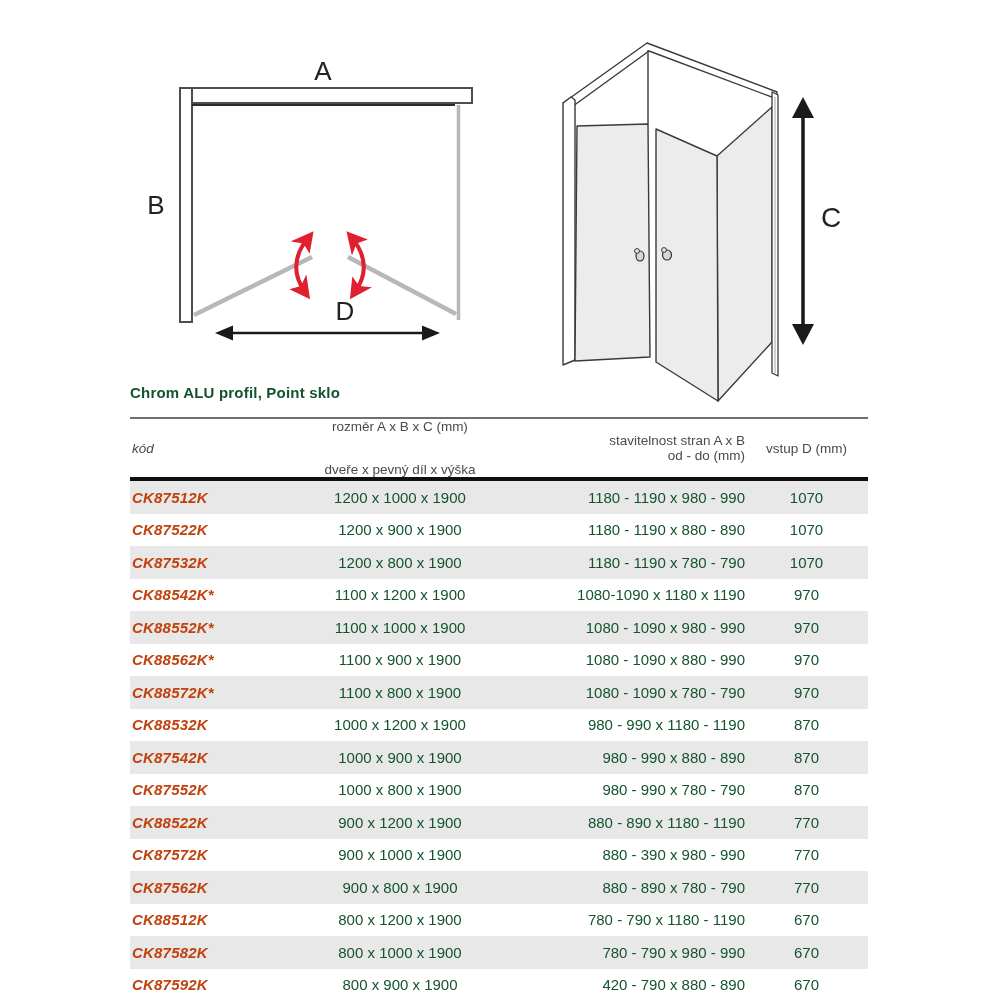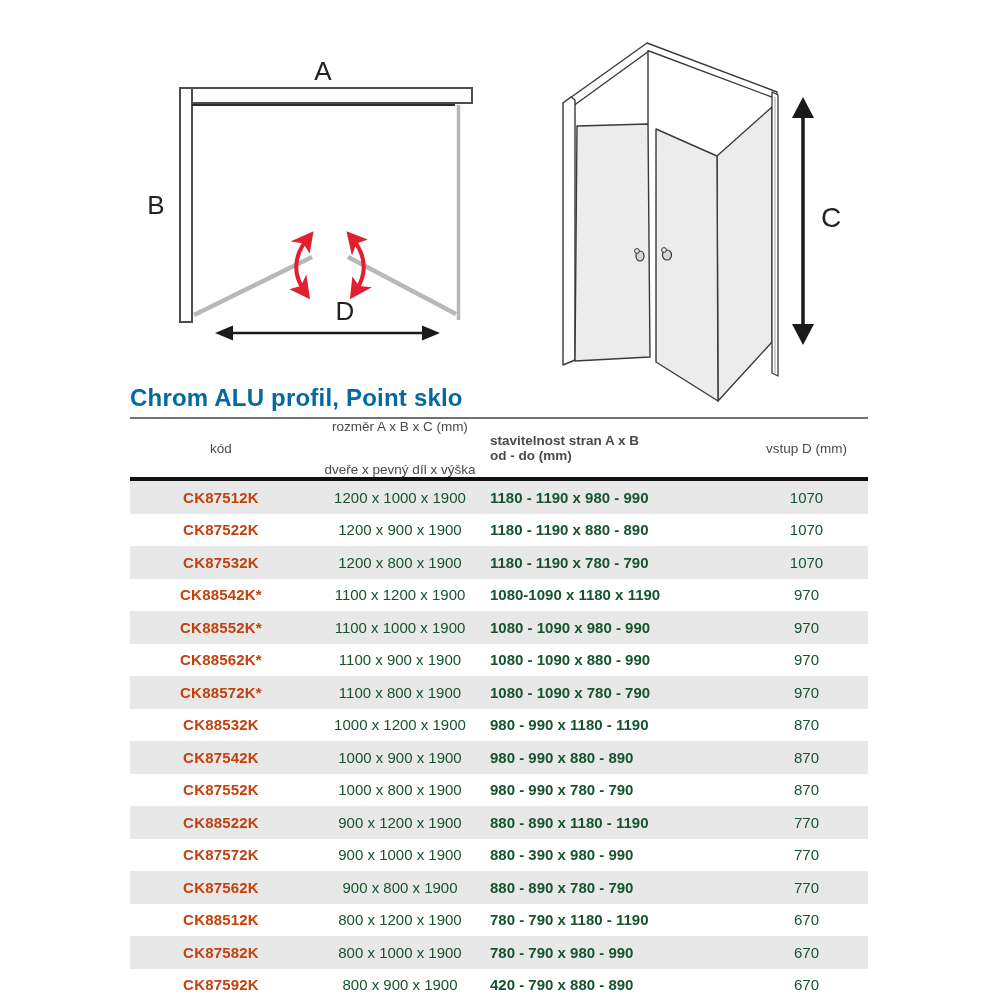--- a/index.html
+++ b/index.html
@@ -1,28 +1,28 @@
 <!DOCTYPE html>
 <html><head>
 <meta charset="utf-8">
 <style>
   html,body{margin:0;padding:0;background:#ffffff;}
   .page{position:relative;width:1000px;height:1000px;background:#fff;overflow:hidden;
         font-family:"Liberation Sans", sans-serif;}
   .diagram{position:absolute;}
-  .title{position:absolute;left:130px;top:384px;font-size:24px;font-weight:bold;color:#0369a1;letter-spacing:.2px;}
+  .title{position:absolute;left:130px;top:384px;font-size:15px;font-weight:bold;color:#14532d;letter-spacing:.2px;}
   .table-wrap{position:absolute;left:130px;top:417px;width:738px;}
   .thead{display:flex;align-items:center;border-top:2px solid #707070;border-bottom:4px solid #0f0f0f;
          min-height:36px;color:#4a4a4a;font-size:13.5px;line-height:15px;}
   .tbody{width:100%;}
   .row{display:flex;align-items:center;height:32.5px;font-size:15px;}
   .row.stripe{background:#e8e8e8;}
-  .c1{width:180px;text-align:center;padding-left:2px;box-sizing:border-box;}
+  .c1{width:180px;text-align:left;padding-left:2px;box-sizing:border-box;font-style:italic;}
   .c2{width:180px;text-align:center;gap:28px;}
-  .c3{width:255px;text-align:left;font-weight:bold;}
+  .c3{width:255px;text-align:right;}
   .c4{width:123px;text-align:center;}
   .cell-kod{font-weight:bold;color:#c2410c;letter-spacing:.2px;}
   .cell-val{color:#14532d;}
   .hdr2{display:flex;flex-direction:column;justify-content:center;}
   svg text{font-family:"Liberation Sans", sans-serif;}
 </style>
 </head>
 <body>
 
 <div class="page">

